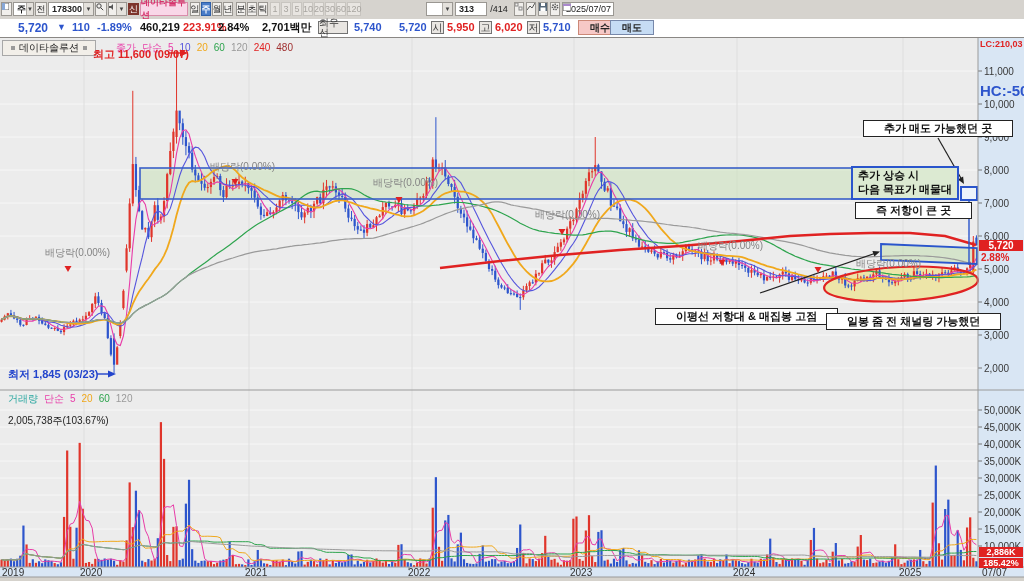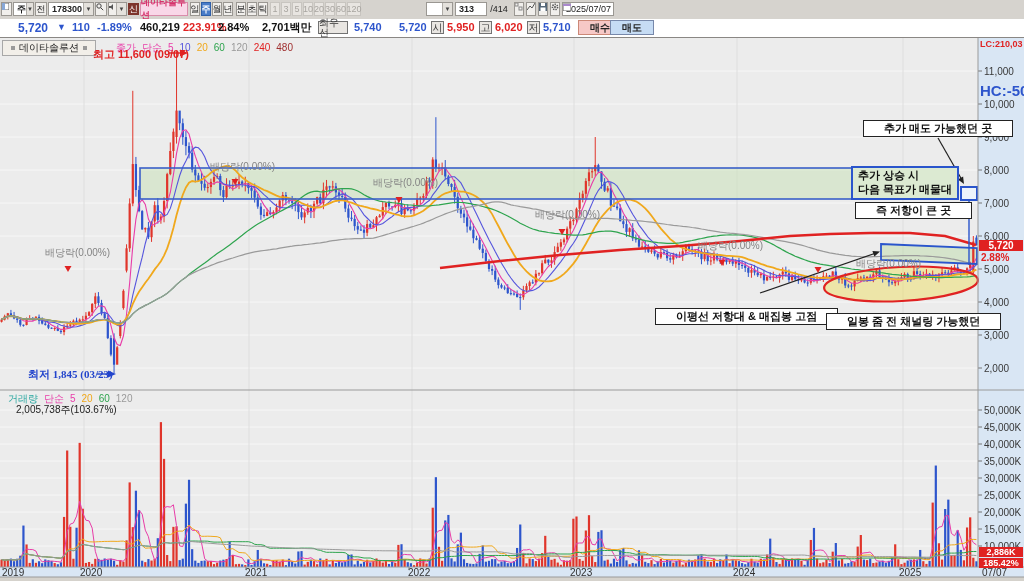--- a/index.html
+++ b/index.html
@@ -25,21 +25,21 @@
   .blue{color:#2d55cc;} .red{color:#e02222;} .blk{color:#111;}
   .t2btn{position:absolute;top:1px;height:15px;width:44px;box-sizing:border-box;border:1px solid #9a9792;
       font-size:10px;font-weight:bold;color:#222;display:flex;align-items:center;justify-content:center;}
   
   #overlay{position:absolute;left:0;top:0;width:1024px;height:581px;z-index:20;pointer-events:none;}
   .tab{position:absolute;left:2px;top:40px;height:14px;padding:0 8px;background:#f2efe9;border:1px solid #a8a8a8;
       font-size:10px;color:#222;display:flex;align-items:center;gap:4px;}
   .tab .sq{width:4px;height:4px;background:#9a9a9a;display:inline-block;}
   .legend{position:absolute;font-size:10px;font-weight:normal;white-space:nowrap;}
   .legend span{margin-right:6px;}
-  .vol-sum{position:absolute;left:8px;top:403px;font-size:10px;color:#222;margin-left:8px;}
+  .vol-sum{position:absolute;left:8px;top:414px;font-size:10px;color:#222;}
   .ann{position:absolute;white-space:nowrap;}
   .abox{background:#fff;border:1px solid #222;font-size:11px;font-weight:bold;color:#111;padding:1px 20px;line-height:1.15;}
   .target{background:#dcead2;border:2px solid #2a55cc;font-size:11px;font-weight:bold;color:#111;padding:1px 5px;line-height:1.25;}
   .hi{color:#e02222;font-size:11px;font-weight:bold;}
   .lo{color:#2244cc;font-size:11px;font-weight:bold;}
   .exdiv{position:absolute;color:#848484;font-size:10px;white-space:nowrap;}
   .lc{position:absolute;left:980px;top:39px;font-size:9px;font-weight:bold;color:#e02222;white-space:nowrap;}
   .hc{position:absolute;left:980px;top:48px;font-size:15px;font-weight:bold;color:#2d55cc;white-space:nowrap;margin-top:34px;}
   .pmarker{position:absolute;left:979px;top:240px;width:44px;height:11px;background:#e02222;color:#fff;
       font-size:10px;font-weight:bold;display:flex;align-items:center;justify-content:center;}
@@ -1235,21 +1235,21 @@
     <div class="tab">
       <span class="sq"></span>
       <span>데이타솔루션</span>
       <span class="sq"></span>
     </div>
     <div class="legend" id="price-legend" style="left:116px;top:41px"><span style="color: rgb(232, 60, 168);">종가</span><span style="color: rgb(232, 60, 168);">단순</span><span style="color: rgb(232, 60, 168);">5</span><span style="color: rgb(85, 85, 221);">10</span><span style="color: rgb(240, 168, 28);">20</span><span style="color: rgb(46, 164, 78);">60</span><span style="color: rgb(154, 154, 154);">120</span><span style="color: rgb(224, 34, 34);">240</span><span style="color: rgb(160, 48, 48);">480</span></div>
     <div class="legend" id="volume-legend" style="left:8px;top:392px"><span style="color: rgb(42, 167, 160);">거래량</span><span style="color: rgb(232, 60, 168);">단순</span><span style="color: rgb(232, 60, 168);">5</span><span style="color: rgb(240, 168, 28);">20</span><span style="color: rgb(46, 164, 78);">60</span><span style="color: rgb(154, 154, 154);">120</span></div>
     <div class="vol-sum">2,005,738주(103.67%)</div>
 
     <div class="ann hi" id="ann-high" style="left: 93px; top: 47px;">최고 11,600 (09/07)</div>
-    <div class="ann lo" id="ann-low" style="left: 28px; top: 367px; font-family: Liberation Serif, serif;">최저 1,845 (03/23)</div>
+    <div class="ann lo" id="ann-low" style="left: 8px; top: 367px;">최저 1,845 (03/23)</div>
     <div class="ann abox" id="ann-sell" style="left: 863px; top: 120px;">추가 매도 가능했던 곳</div>
     <div class="ann target" id="ann-target" style="left: 851px; top: 166px;">
       <div>추가 상승 시</div>
       <div>다음 목표가 매물대</div>
     </div>
     <div class="ann abox" id="ann-resist" style="left: 855px; top: 202px;">즉 저항이 큰 곳</div>
     <div class="ann abox" id="ann-ma" style="left: 655px; top: 308px;">이평선 저항대 &amp; 매집봉 고점</div>
     <div class="ann abox" id="ann-channel" style="left: 826px; top: 313px;">일봉 줌 전 채널링 가능했던</div>
 
     <div class="lc">LC:210,03</div>

